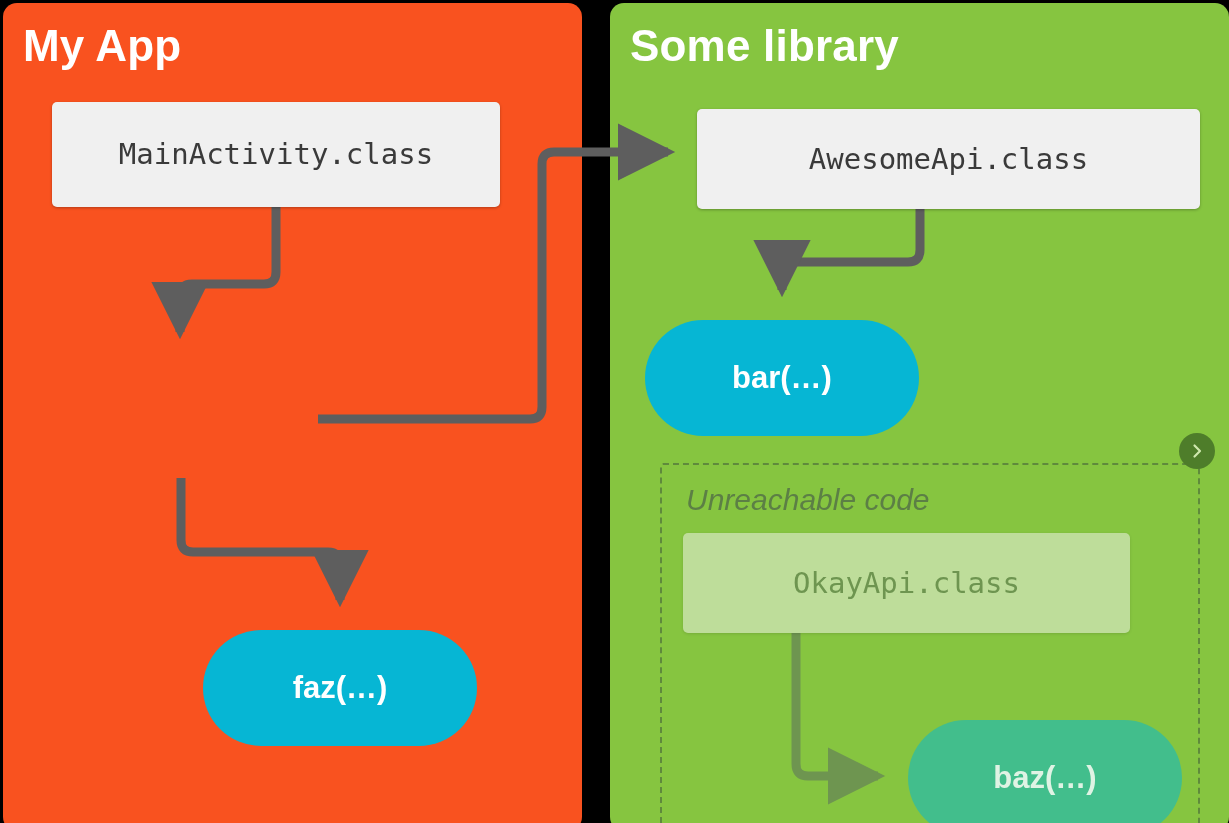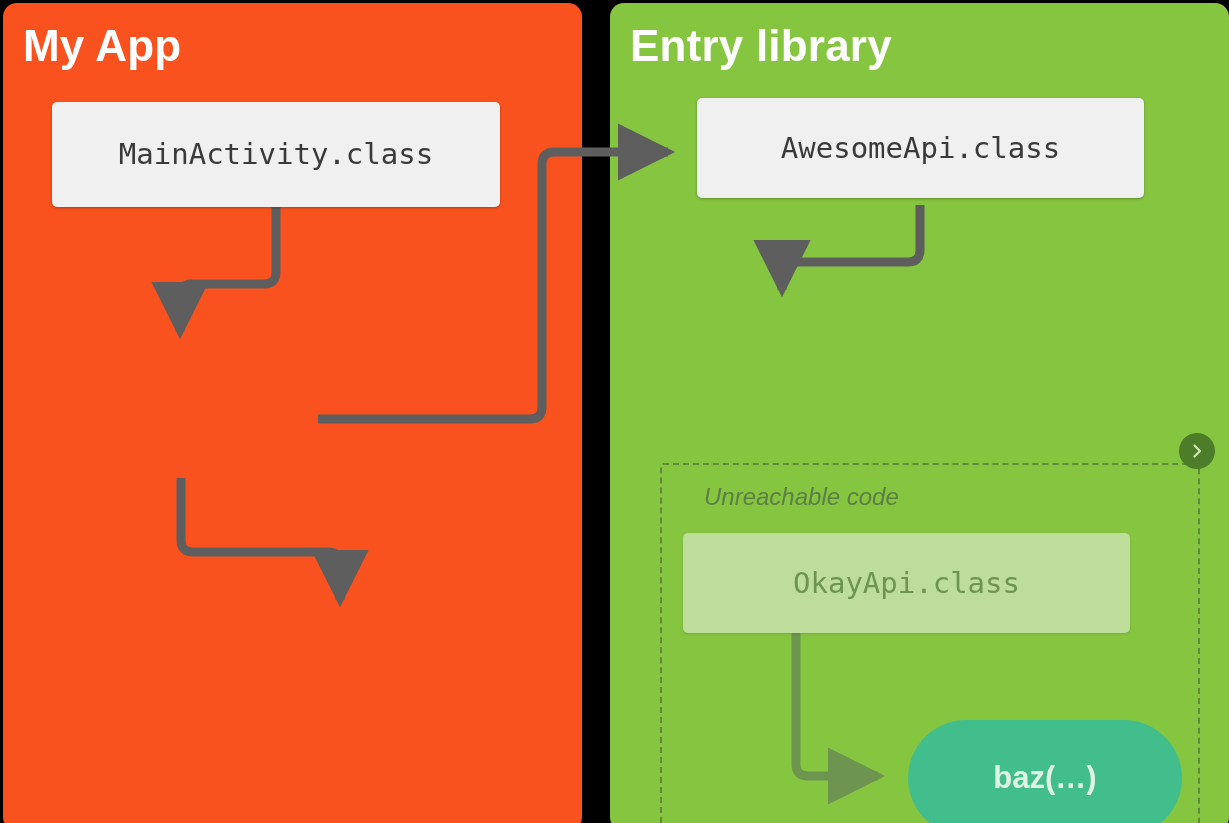--- a/index.html
+++ b/index.html
@@ -64,22 +64,22 @@
   }
   #box-mainactivity {
     left: 52px;
     top: 102px;
     width: 448px;
     height: 105px;
     align-items: center;
   }
   #box-awesomeapi {
     left: 697px;
-    top: 98px;
-    width: 447px;
+    top: 109px;
+    width: 503px;
     height: 100px;
   }
   #box-okayapi {
     left: 683px;
     top: 533px;
     width: 447px;
     height: 100px;
     background: #BEDD9A;
     color: #6E9550;
     box-shadow: 0 1px 3px rgba(0,0,0,0.12);
@@ -134,24 +134,23 @@
     height: 370px;
     border: 2px dashed #5F8A3C;
     border-radius: 3px;
     box-sizing: border-box;
   }
   #group-unreachable-label {
     position: absolute;
     left: 24px;
     top: 18px;
     color: #5C7F45;
-    font-size: 24px;
+    font-size: 30px;
     font-style: italic;
     white-space: nowrap;
-    margin-left: 18px;
   }
 
   
   #expand-button {
     position: absolute;
     left: 1179px;
     top: 433px;
     width: 36px;
     height: 36px;
     border-radius: 50%;
@@ -175,21 +174,21 @@
 </head>
 <body>
 
 <div id="canvas">
 
   <div class="panel" id="panel-app">
     <div class="panel-title">My App</div>
   </div>
 
   <div class="panel" id="panel-lib">
-    <div class="panel-title">Entry library</div>
+    <div class="panel-title">Some library</div>
   </div>
 
   <div id="group-unreachable">
     <div id="group-unreachable-label">Unreachable code</div>
   </div>
 
   <svg id="edges" viewBox="0 0 1229 823" xmlns="http://www.w3.org/2000/svg">
     <defs>
       <marker id="arrowhead-gray" markerWidth="7" markerHeight="7" refX="5.6" refY="3.5" orient="auto" markerUnits="strokeWidth">
         <path d="M0,0.3 L6.4,3.5 L0,6.7 z" fill="#5E5E5E"></path>
@@ -216,21 +215,27 @@
 
   <div class="class-box" id="box-awesomeapi">
     <span>AwesomeApi.class</span>
   </div>
 
   <div class="class-box" id="box-okayapi">
     <span>OkayApi.class</span>
   </div>
 
 
-
+  <div class="pill" id="pill-faz">
+    <span>faz(…)</span>
+  </div>
+
+  <div class="pill" id="pill-bar">
+    <span>bar(…)</span>
+  </div>
 
   <div class="pill" id="pill-baz">
     <span>baz(…)</span>
   </div>
 
   <div id="expand-button">
     <svg width="20" height="20" viewBox="0 0 20 20">
       <path d="M7.5 4.5 L13 10 L7.5 15.5" fill="none" stroke="#CFE8AE" stroke-width="2.2" stroke-linecap="round" stroke-linejoin="round"></path>
     </svg>
   </div>

